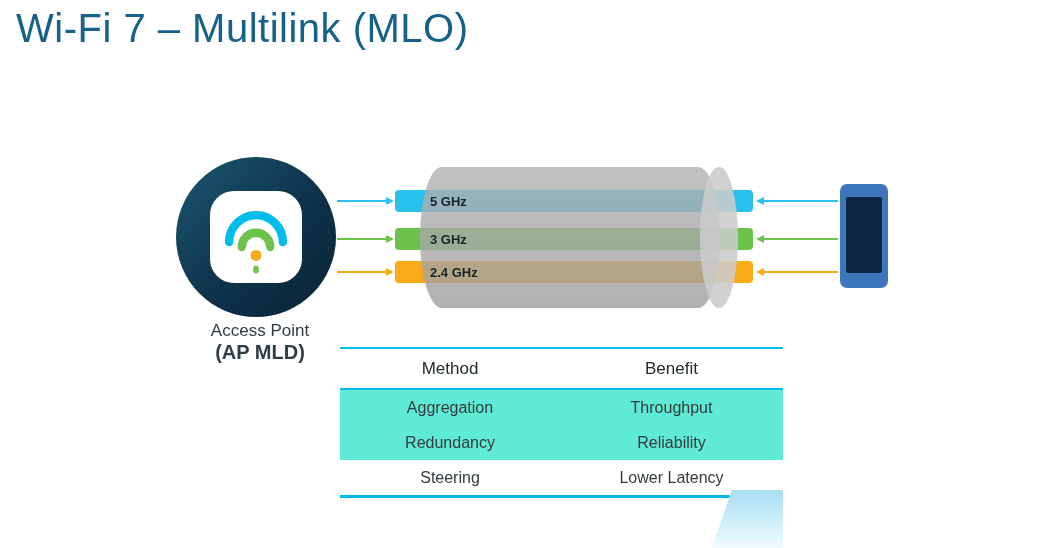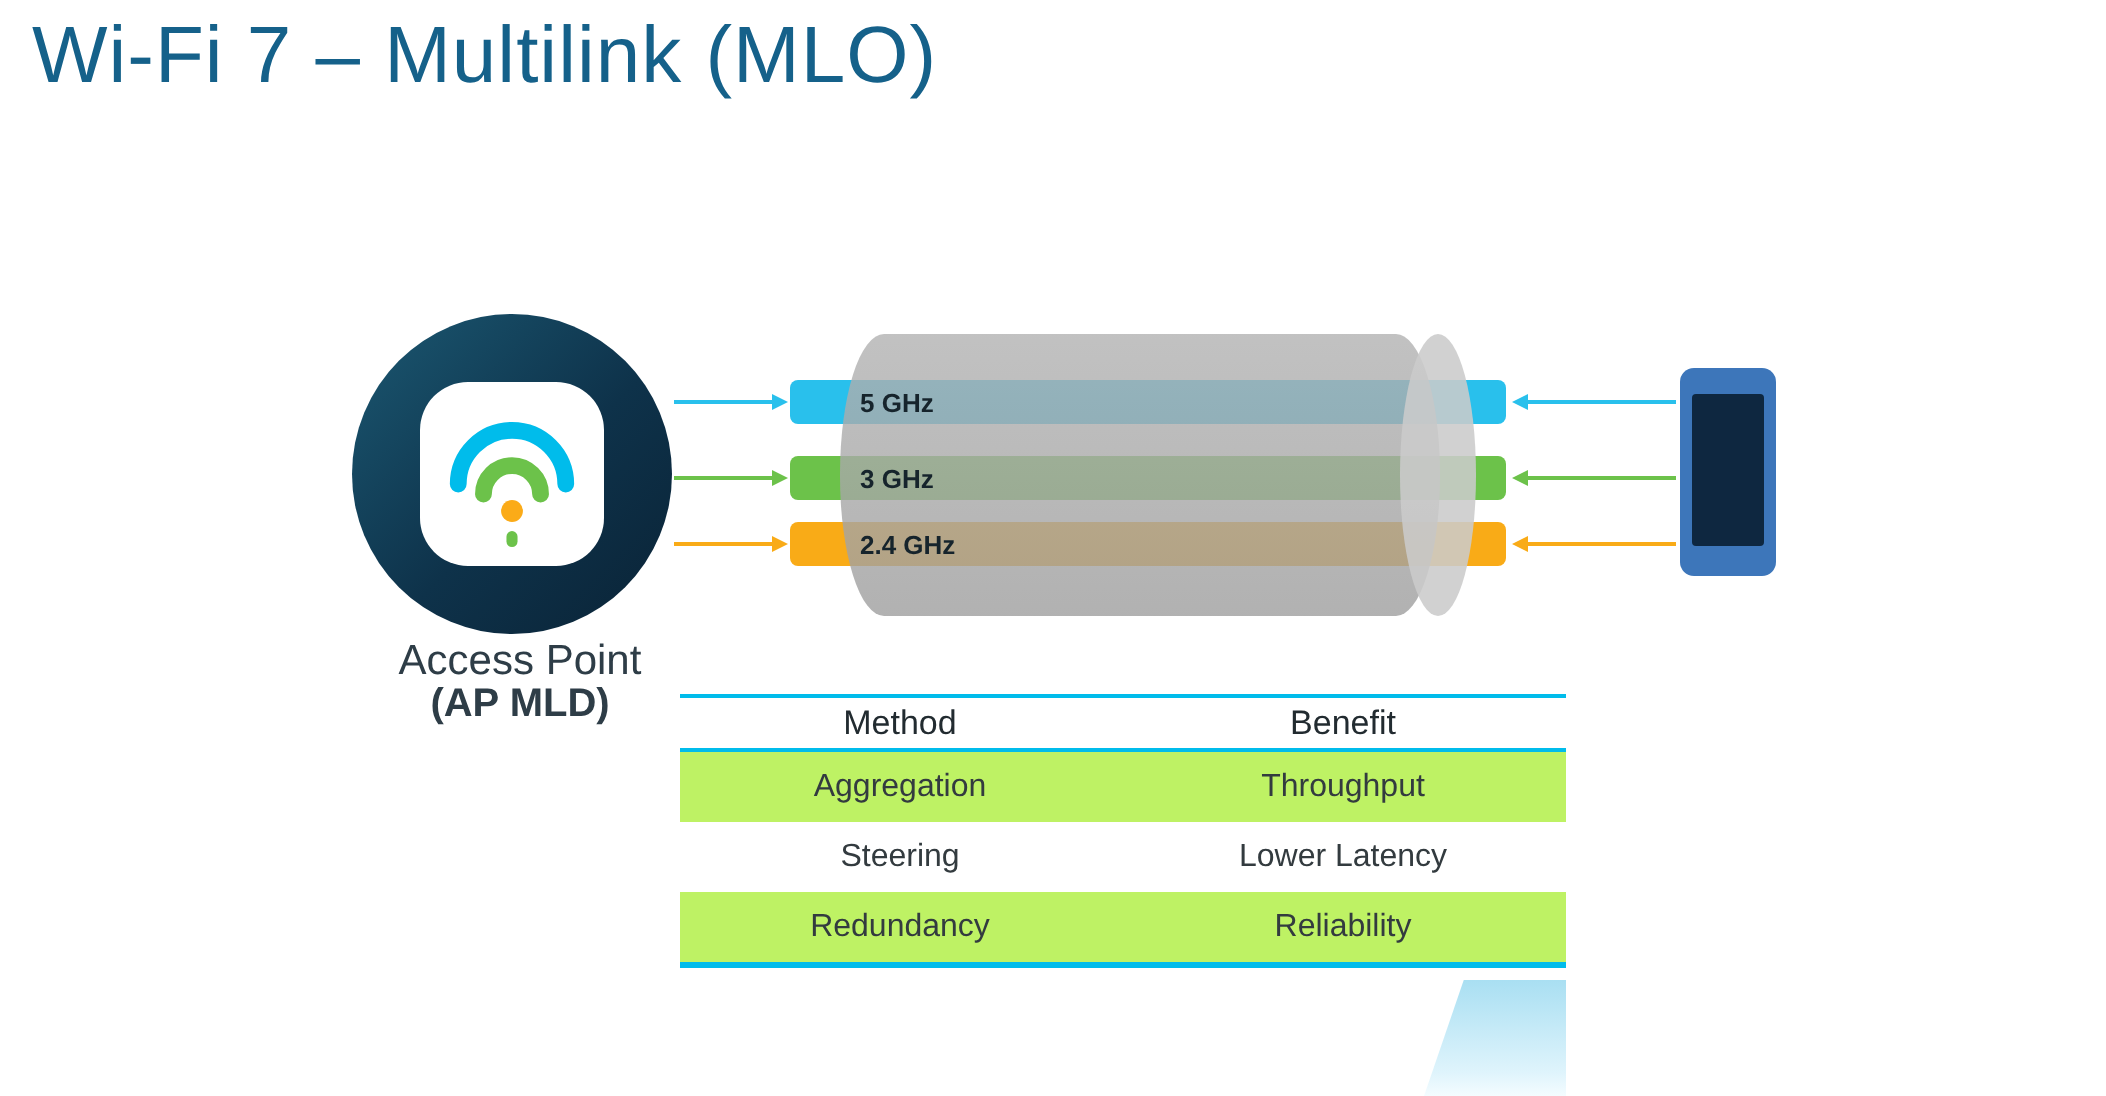--- a/index.html
+++ b/index.html
@@ -24,21 +24,21 @@
   .squircle {
     position:absolute; left:34px; top:34px; width:92px; height:92px;
     background:#ffffff; border-radius:24px;
   }
   .squircle svg { position:absolute; left:4px; top:4px; width:84px; height:84px; }
 
   
   .caption { position:absolute; text-align:center; color:#2e3d47; }
   .ap-caption { left:160px; top:320px; width:200px; }
   .client-caption { left:778px; top:313px; width:190px; }
-  .cap-line1 { font-size:21px; line-height:22px; }
+  .cap-line1 { font-size:17px; line-height:22px; }
   .cap-line2 { font-size:20px; font-weight:600; line-height:21px; }
 
   
   .band { position:absolute; left:395px; width:358px; height:22px; border-radius:4px; }
   .band-0 { top:190px; }
   .band-1 { top:228px; }
   .band-2 { top:261px; }
   .cylinder {
     position:absolute; left:420px; top:167px; width:300px; height:141px;
     background:linear-gradient(to bottom, rgba(178,178,178,0.80), rgba(158,158,158,0.80));
@@ -78,29 +78,29 @@
     background:#3d76ba; border-radius:7px;
   }
   .phone .screen {
     position:absolute; left:6px; top:13px; width:36px; height:76px;
     background:#0e2740; border-radius:2px;
   }
 
   
   .mlo-table { position:absolute; left:340px; top:347px; width:443px; color:#333b3f; }
   .t-head {
-    display:grid; grid-template-columns:220px 223px; height:29px;
+    display:grid; grid-template-columns:220px 223px; height:43px;
     border-top:2px solid #00bceb; border-bottom:2px solid #00bceb;
     box-sizing:border-box; align-items:center;
   }
   .t-hcell { text-align:center; font-size:17px; color:#222b30; }
   .t-row {
     display:grid; grid-template-columns:220px 223px; height:35px; align-items:center;
   }
-  .t-row.tint { background:#bef264; }
+  .t-row.tint { background:#5eead4; }
   .t-cell { text-align:center; font-size:16px; }
   .t-bottom { height:0; border-bottom:3px solid #00bceb; }
 
   
   .decor {
     position:absolute; left:712px; top:490px; width:71px; height:58px;
     background:linear-gradient(180deg,#a9dff2 0%,#dff4fc 80%,#f4fcff 100%);
     clip-path:polygon(28% 0, 100% 0, 100% 100%, 0 100%);
   }
 </style>
@@ -169,26 +169,26 @@
 
   <div class="mlo-table">
     <div class="t-head">
       <div class="t-hcell">Method</div>
       <div class="t-hcell">Benefit</div>
     </div>
     <div class="t-row tint">
       <div class="t-cell">Aggregation</div>
       <div class="t-cell">Throughput</div>
     </div>
+    <div class="t-row tint">
+      <div class="t-cell">Redundancy</div>
+      <div class="t-cell">Reliability</div>
+    </div>
     <div class="t-row">
       <div class="t-cell">Steering</div>
       <div class="t-cell">Lower Latency</div>
-    </div>
-    <div class="t-row tint">
-      <div class="t-cell">Redundancy</div>
-      <div class="t-cell">Reliability</div>
     </div>
     <div class="t-bottom"></div>
   </div>
 
   <div class="decor"></div>
 
 </div>
 
 </body></html>

